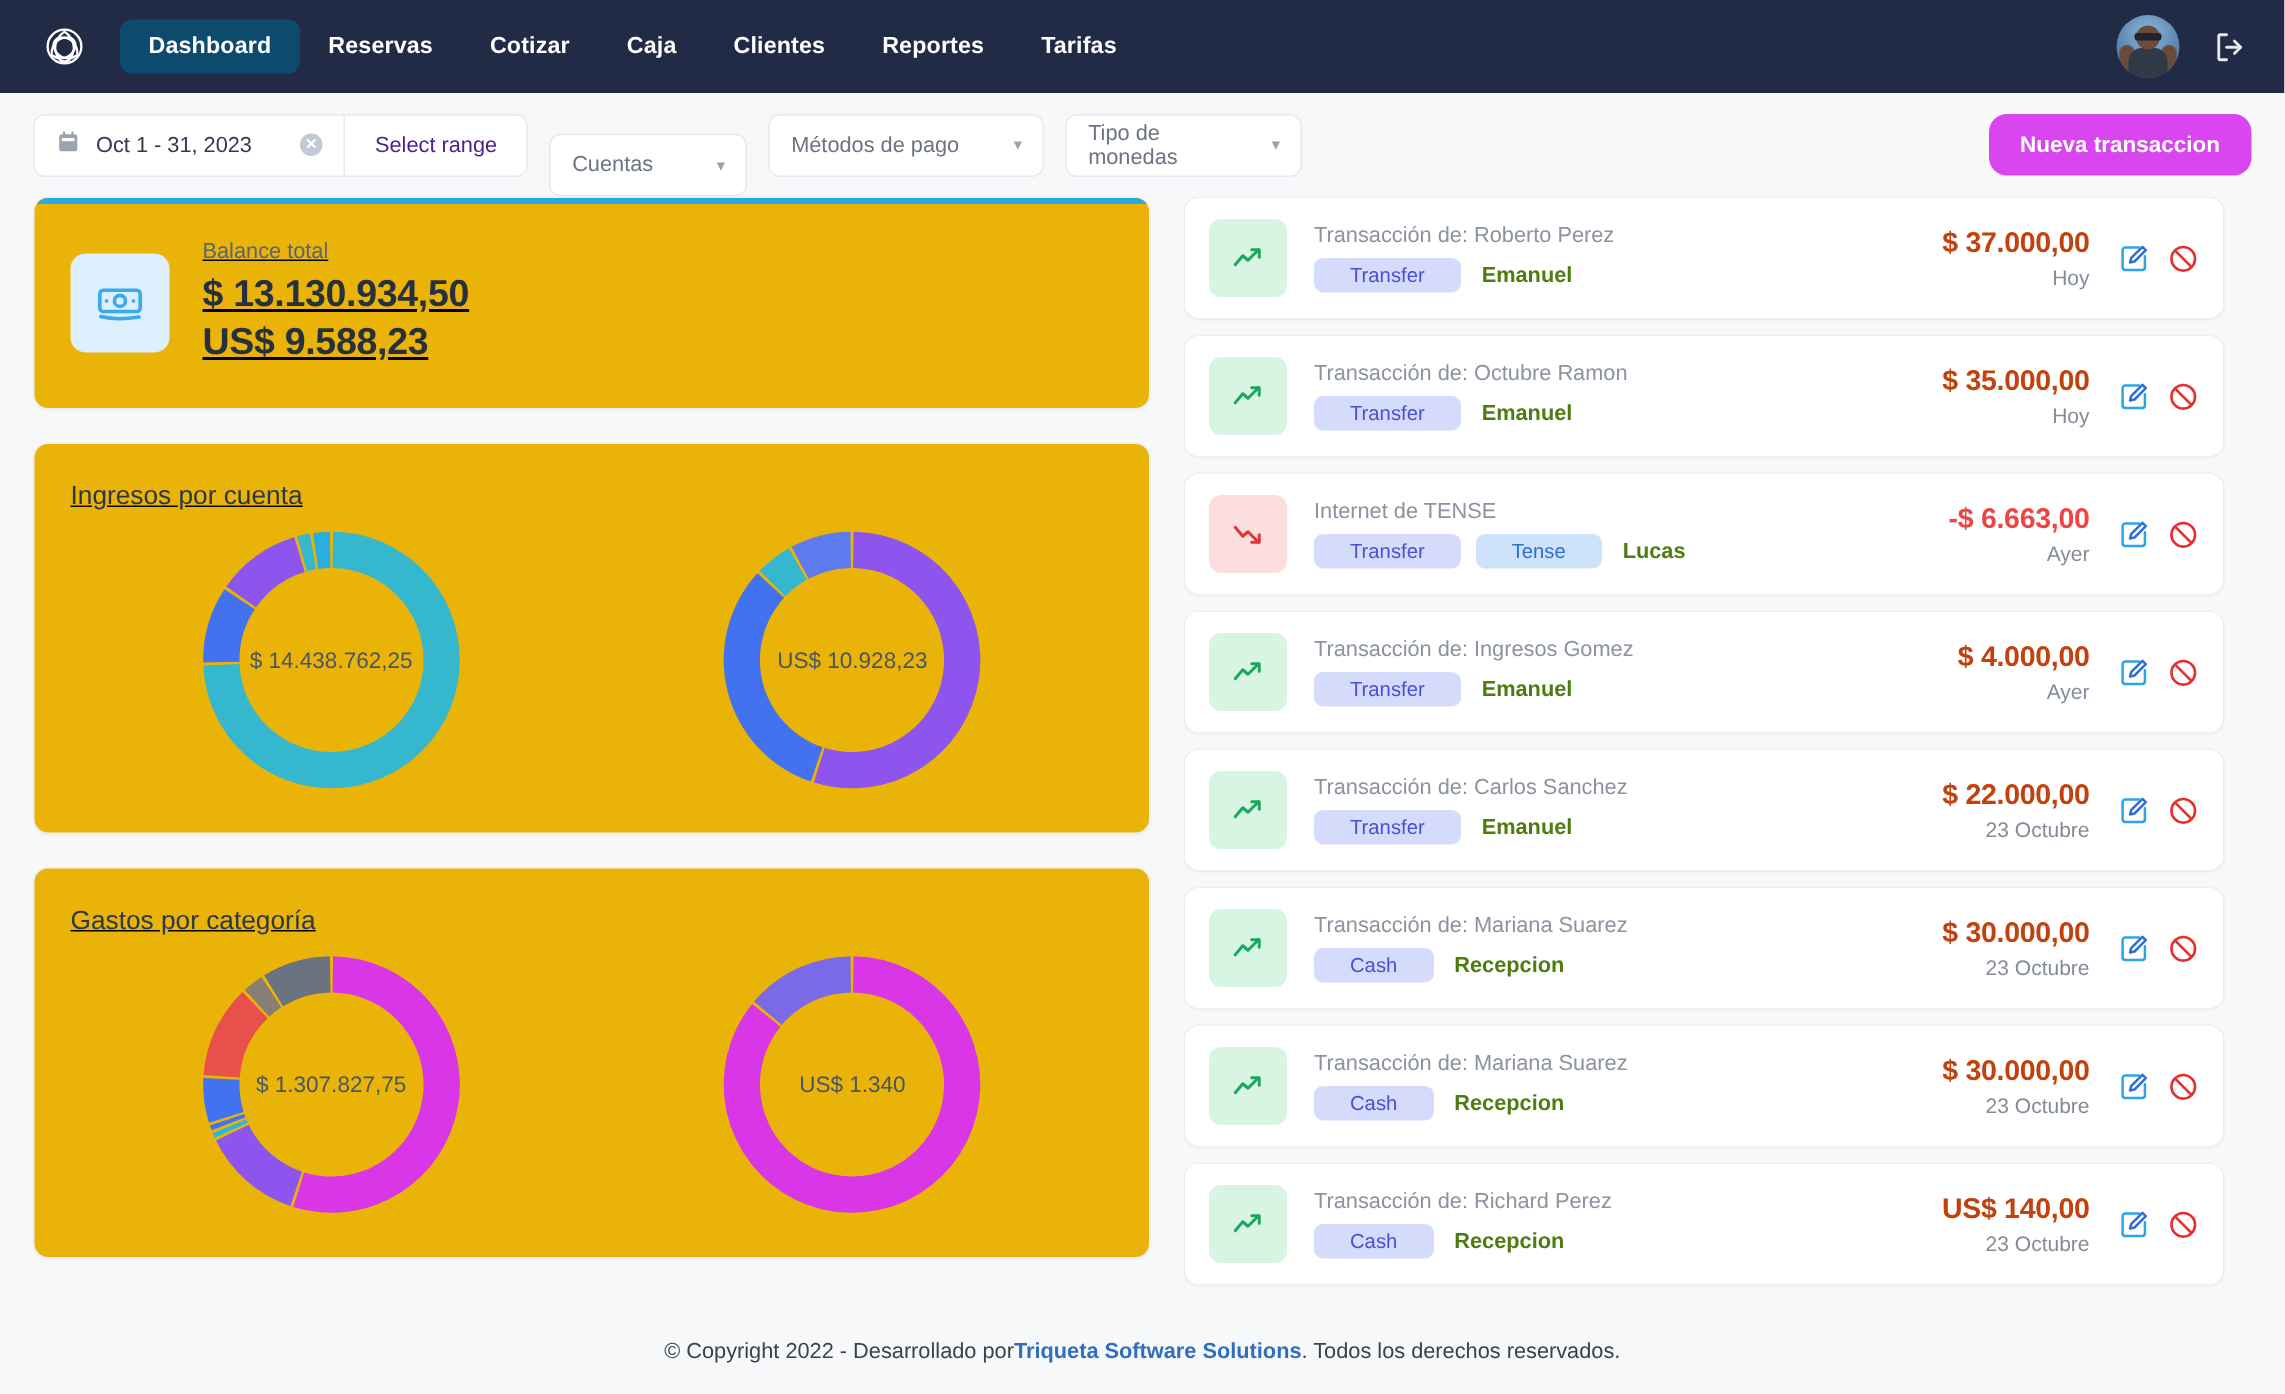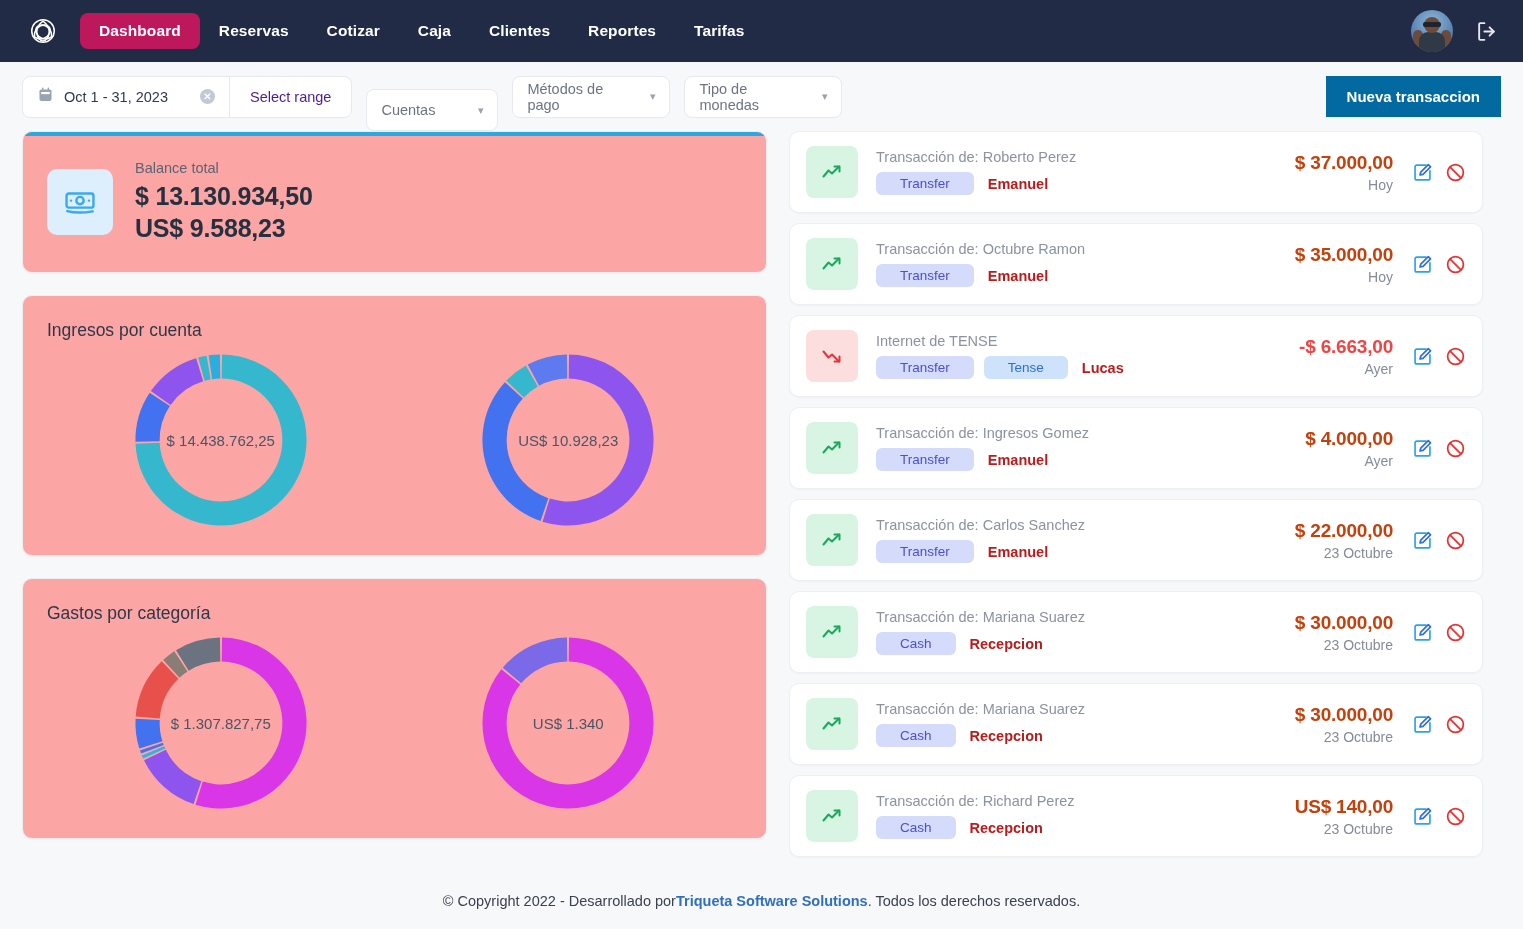--- a/index.html
+++ b/index.html
@@ -19,21 +19,21 @@
     padding: 0 22px 0 22px;
     position: relative;
   }
   .logo { width: 42px; height: 42px; display:flex; align-items:center; justify-content:center; margin-right: 16px;}
   .nav-items { display: flex; align-items: center; gap: 0px; }
   .nav-item {
     color: #ffffff; font-size: 15.5px; font-weight: bold;
     padding: 9px 19px; border-radius: 8px; white-space: nowrap;
     letter-spacing: .1px;
   }
-  .nav-item.active { background: #be185d; text-align: center; }
+  .nav-item.active { background: #0c4a6e; text-align: center; }
   .nav-right { position: absolute; right: 22px; top:0; height:62px; display:flex; align-items:center; gap: 20px; }
   .avatar {
     width: 42px; height: 42px; border-radius: 50%;
     background: radial-gradient(circle at 50% 30%, #8fb7d9 0%, #5d86b4 55%, #3f628c 100%);
     overflow: hidden; position: relative; border: 0;
   }
   .avatar .head { position:absolute; left:13px; top:7px; width:16px; height:16px; border-radius:50%; background:#6b4b3c; }
   .avatar .glasses { position:absolute; left:12px; top:12px; width:18px; height:5px; background:#21232b; border-radius:2px;}
   .avatar .body { position:absolute; left:8px; top:22px; width:26px; height:22px; border-radius:9px 9px 0 0; background:#2f3a46; }
   .avatar .arm { position:absolute; left:2px; top:20px; width:10px; height:20px; border-radius:5px; background:#6b4b3c; }
@@ -59,34 +59,34 @@
   }
   .date-sep { width:1px; height: 100%; background: #e6e9ef; }
   .range-btn { padding: 0 20px; height:100%; display:flex; align-items:center; font-size:14.5px; color:#4c1d95;text-align:right;}
   .select {
     height: 42px; background:#fff; border:1px solid #e6e9ef; border-radius: 8px;
     display:flex; align-items:center; gap: 26px; padding: 0 14px;
     font-size: 14.5px; color: #6c7483;
   }
   .select .chev { color:#9aa2b1; font-size: 11px; margin-left: auto; }
   .select.cuentas { width: 132px; margin-top: 27px; }
-  .select.metodos { width: 158px; }
+  .select.metodos { width: 184px; }
   .select.monedas { width: 158px; }
   .primary-btn {
     position:absolute; right: 22px;
-    background: #0369a1; color:#fff; font-size: 15px; font-weight: bold;
-    padding: 12px 21px; border-radius: 0; border: none; white-space: nowrap;
+    background: #d946ef; color:#fff; font-size: 15px; font-weight: bold;
+    padding: 12px 21px; border-radius: 12px; border: none; white-space: nowrap;
   }
 
   
   .main { flex: 1; display: flex; gap: 22px; padding: 0 22px; min-height: 0; }
   .left-col { width: 745px; flex: 0 0 745px; display:flex; flex-direction: column; gap: 22px; }
   .right-col { flex: 1; min-width: 0; position: relative; }
 
-  .card { background:#fca5a5; border:1px solid #edeff3; border-radius: 10px; box-shadow: 0 1px 2px rgba(20,30,60,.04); }
+  .card { background:#eab308; border:1px solid #edeff3; border-radius: 10px; box-shadow: 0 1px 2px rgba(20,30,60,.04); text-decoration: underline; }
   .balance-card { position: relative; padding: 28px 24px; overflow: hidden; }
   .balance-card::before {
     content:""; position:absolute; left:0; top:0; right:0; height: 4px;
     background:#2ca8e0; border-radius: 10px 10px 0 0;
   }
   .balance-row { display:flex; align-items:center; gap: 22px; }
   .balance-icon {
     width: 66px; height: 66px; border-radius: 10px; background:#ddeefc;
     display:flex; align-items:center; justify-content:center; flex:0 0 66px;
   }
@@ -117,21 +117,21 @@
   }
   .tx-icon { width: 52px; height: 52px; border-radius: 8px; flex:0 0 52px; display:flex; align-items:center; justify-content:center; }
   .tx-icon.up { background:#d7f5e2; }
   .tx-icon.down { background:#fcdede; }
   .tx-body { flex: 1; min-width: 0; padding-left: 18px; }
   .tx-desc { font-size: 14.5px; color:#8b92a0; margin-bottom: 7px; }
   .tx-tags { display:flex; align-items:center; gap: 10px; }
   .badge { font-size: 13.5px; padding: 4px 24px; border-radius: 6px; white-space:nowrap; }
   .badge.method { background:#d5dcfb; color:#4a50cf; }
   .badge.tense { background:#cfe2fb; color:#2f6fd0; }
-  .tx-person { font-size: 14.5px; font-weight: bold; color:#b91c1c; margin-left: 4px;}
+  .tx-person { font-size: 14.5px; font-weight: bold; color:#4d7c0f; margin-left: 4px;}
   .tx-right { text-align: right; padding-right: 18px; white-space: nowrap;}
   .tx-amount { font-size: 19px; font-weight: bold; color:#c2410c; letter-spacing:-.2px; }
   .tx-amount.neg { color:#ef4444; }
   .tx-date { font-size: 14px; color:#848b99; margin-top: 3px; }
   .tx-actions { display:flex; align-items:center; gap: 11px; }
   .icon-btn { width: 22px; height: 22px; display:flex; align-items:center; justify-content:center; }
 
   
   .footer {
     flex: 0 0 56px; display:flex; align-items:center; justify-content:center;

